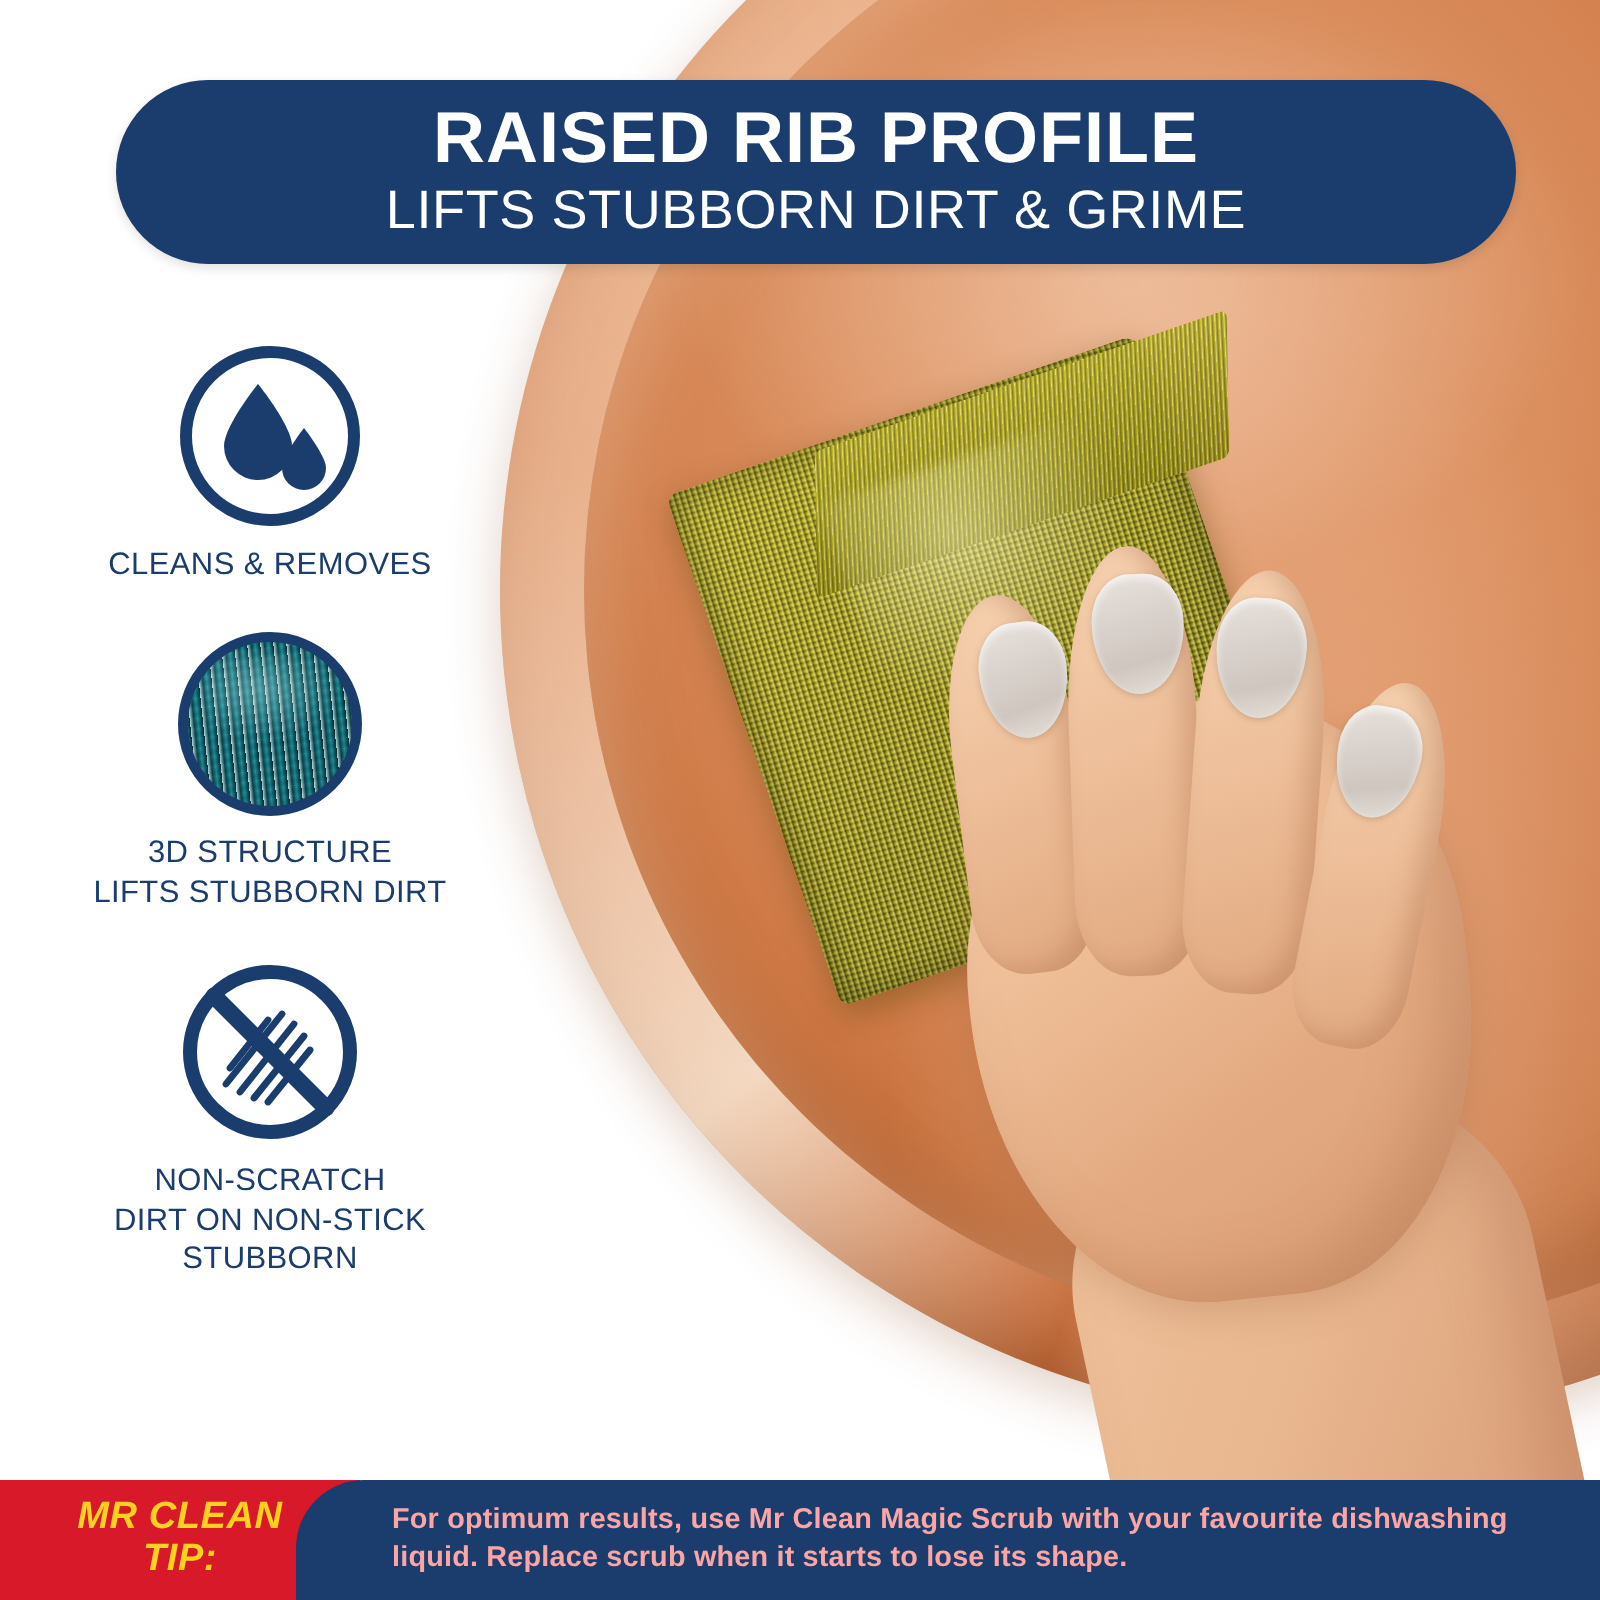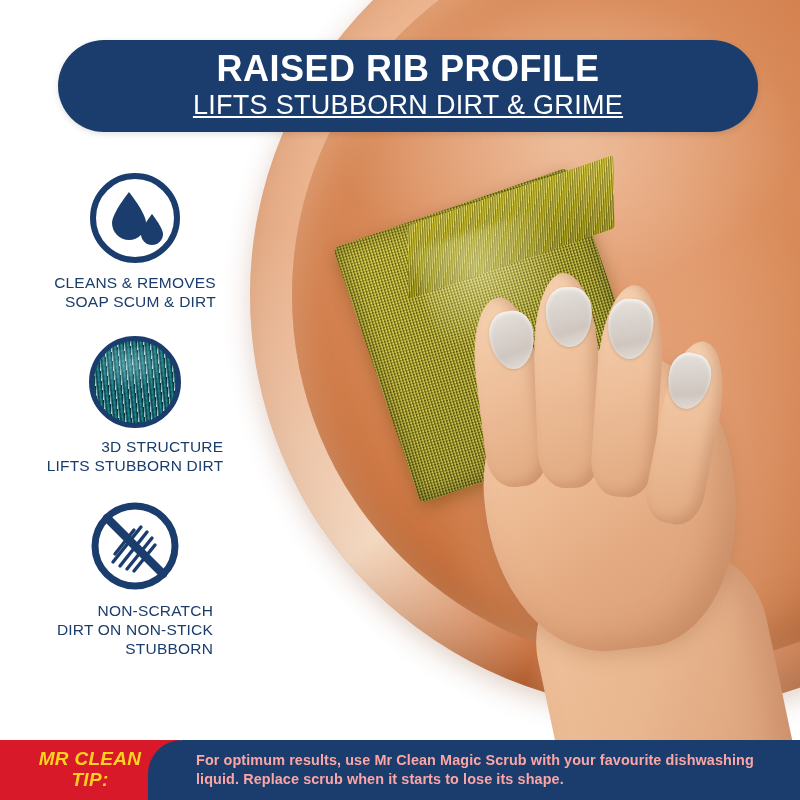--- a/index.html
+++ b/index.html
@@ -141,33 +141,33 @@
     border-radius:46px;
     display:flex;flex-direction:column;align-items:center;justify-content:center;
     box-shadow:0 2px 6px rgba(0,0,0,.12);
   }
   .banner-title{
     color:#ffffff;font-size:36px;font-weight:bold;letter-spacing:.5px;line-height:1.02;
     text-align:right;
   }
   .banner-sub{
     color:#ffffff;font-size:27px;font-weight:normal;letter-spacing:.3px;line-height:1.1;
-    margin-top:3px;text-align:center;text-decoration:underline;
+    margin-top:3px;text-align:center;
   }
 
   
   .features{position:absolute;left:30px;top:172px;width:210px;}
   .feature{width:210px;display:flex;flex-direction:column;align-items:center;}
   .feature + .feature{margin-top:24px;}
   .f-icon{width:92px;height:92px;position:relative;}
   .f-caption{
     margin-top:9px;color:#1b3d6d;font-size:15.5px;line-height:1.25;
     text-align:center;letter-spacing:.2px;
   }
-  .f-caption div{white-space:nowrap;text-align:right;}
+  .f-caption div{white-space:nowrap;}
 
   
   .mesh-circle{
     position:absolute;left:0;top:0;width:92px;height:92px;border-radius:50%;
     border:5px solid #1b3d6d;box-sizing:border-box;overflow:hidden;background:#0b3b44;
   }
   .mesh-tex{
     position:absolute;left:-6px;top:-6px;width:104px;height:104px;
     background:
       repeating-linear-gradient(84deg, rgba(225,255,255,.75) 0px, rgba(8,60,70,.9) 2px, rgba(26,150,160,.75) 4px, rgba(4,40,50,.95) 6.5px),
@@ -244,21 +244,20 @@
     <div class="feature">
       <div class="f-icon">
         <svg width="92" height="92" viewBox="0 0 92 92">
           <circle cx="46" cy="46" r="42" fill="none" stroke="#1b3d6d" stroke-width="6"></circle>
           <path d="M40 20 C40 20 23 41 23 51 A17 17 0 0 0 57 51 C57 41 40 20 40 20 Z" fill="#1b3d6d"></path>
           <path d="M63 42 C63 42 52 56 52 62 A11 11 0 0 0 74 62 C74 56 63 42 63 42 Z" fill="#1b3d6d"></path>
         </svg>
       </div>
       <div class="f-caption">
         <div>CLEANS &amp; REMOVES</div>
-        <div>SOAP SCUM &amp; DIRT</div>
       </div>
     </div>
 
     <div class="feature">
       <div class="f-icon">
         <div class="mesh-circle">
           <div class="mesh-tex"></div>
           <div class="mesh-gloss"></div>
         </div>
       </div>

